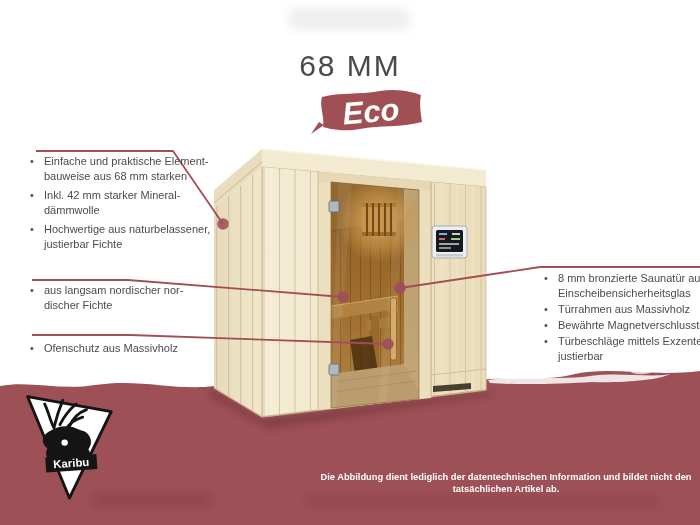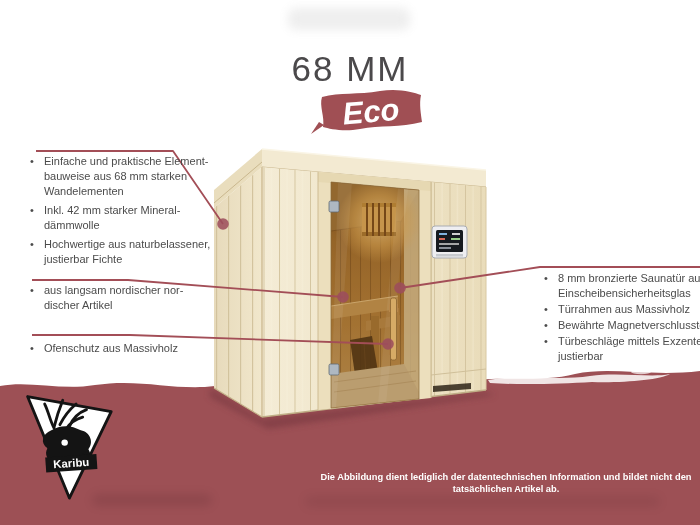--- a/index.html
+++ b/index.html
@@ -4,21 +4,21 @@
 <style>
   html,body{margin:0;padding:0;background:#ffffff;}
   #stage{
     position:relative;width:700px;height:525px;overflow:hidden;background:#ffffff;
     font-family:"Liberation Sans", sans-serif;
   }
   svg text{font-family:"Liberation Sans", sans-serif;}
   .abs{position:absolute;}
   #page-title{
     left:0;top:49px;width:700px;text-align:center;
-    font-size:35px;letter-spacing:2px;color:#4b494b;font-weight:400;
+    font-size:30px;letter-spacing:2px;color:#4b494b;font-weight:400;
   }
   .feat{position:absolute;color:#4b4b4b;font-size:11px;line-height:15px;z-index:6;}
   .feat .item{display:flex;margin-bottom:4px;}
   .feat .bullet{width:14px;flex:0 0 14px;font-size:11px;color:#4b4b4b;}
   .feat .bullet::before{content:"\2022";}
   .feat .ln{white-space:nowrap;}
   #footer-disclaimer{
     left:300px;top:471px;width:412px;text-align:center;color:#ffffff;
     font-size:9.3px;font-weight:700;line-height:12px;z-index:7;
   }
@@ -247,21 +247,20 @@
   <div id="smudge-bottom-2" class="smudge"></div>
 
   <div id="page-title" class="abs">68 MM</div>
 
   <div class="feat" style="left:30px;top:154px;width:200px;">
     <div class="item">
       <span class="bullet"></span>
       <span>
         <span class="ln" style="display:block">Einfache und praktische Element-</span>
         <span class="ln" style="display:block">bauweise aus 68 mm starken</span>
-        <span class="ln" style="display:block">Wandelementen</span>
       </span>
     </div>
     <div class="item">
       <span class="bullet"></span>
       <span>
         <span class="ln" style="display:block">Inkl. 42 mm starker Mineral-</span>
         <span class="ln" style="display:block">dämmwolle</span>
       </span>
     </div>
     <div class="item">
@@ -271,21 +270,21 @@
         <span class="ln" style="display:block">justierbar Fichte</span>
       </span>
     </div>
   </div>
 
   <div class="feat" style="left:30px;top:283px;width:200px;">
     <div class="item">
       <span class="bullet"></span>
       <span>
         <span class="ln" style="display:block">aus langsam nordischer nor-</span>
-        <span class="ln" style="display:block">discher Artikel</span>
+        <span class="ln" style="display:block">discher Fichte</span>
       </span>
     </div>
   </div>
 
   <div class="feat" style="left:30px;top:341px;width:200px;">
     <div class="item">
       <span class="bullet"></span>
       <span>
         <span class="ln" style="display:block">Ofenschutz aus Massivholz</span>
       </span>

